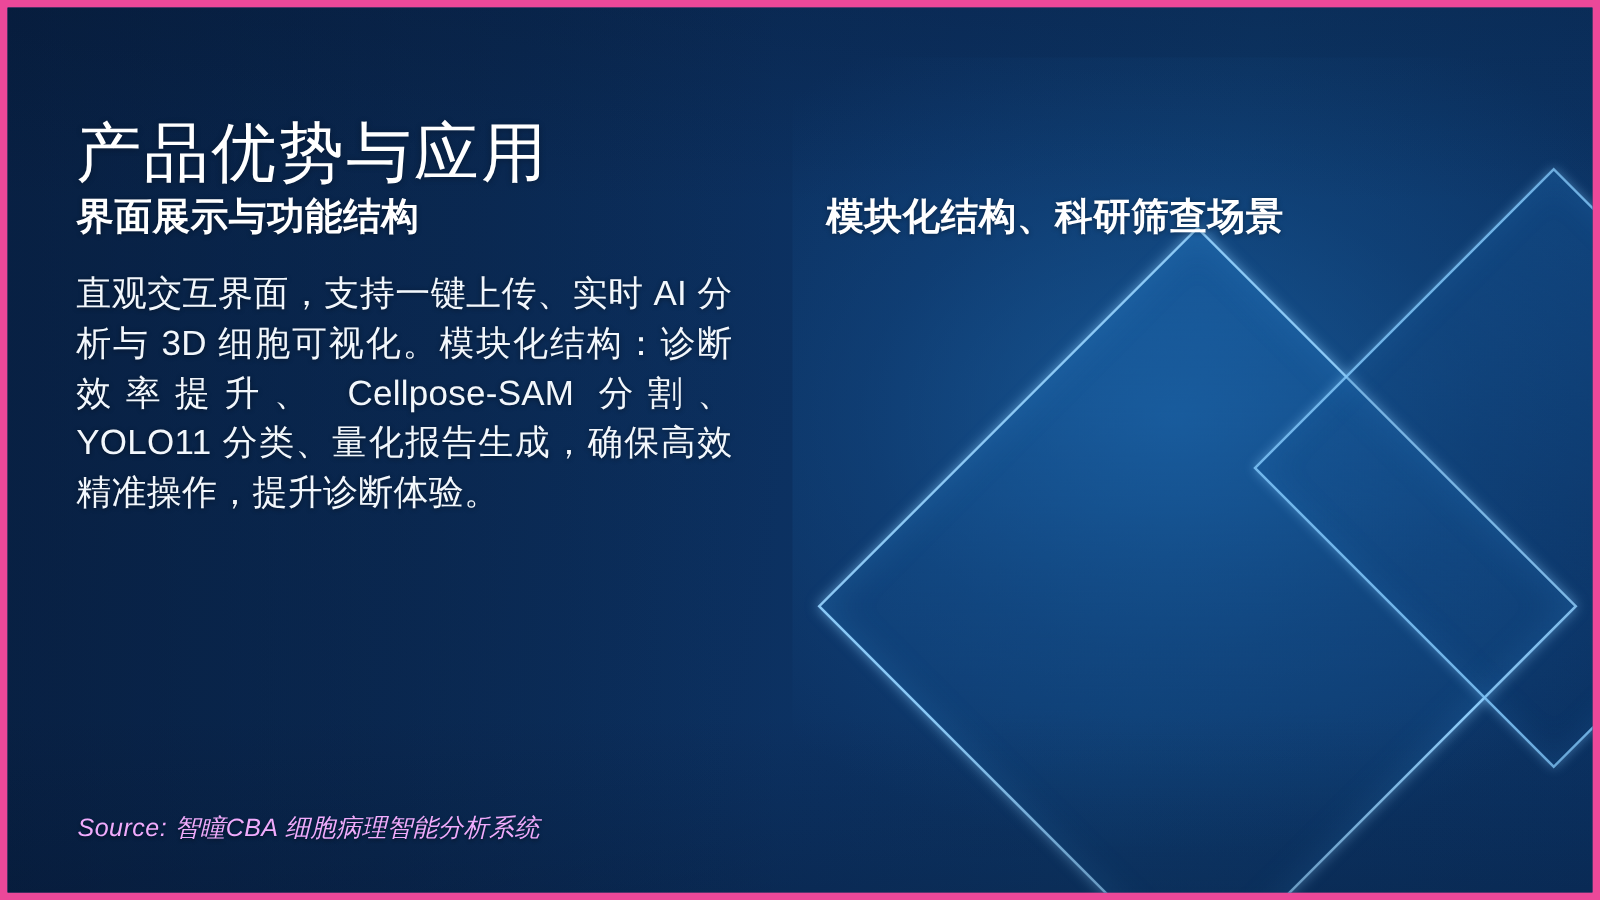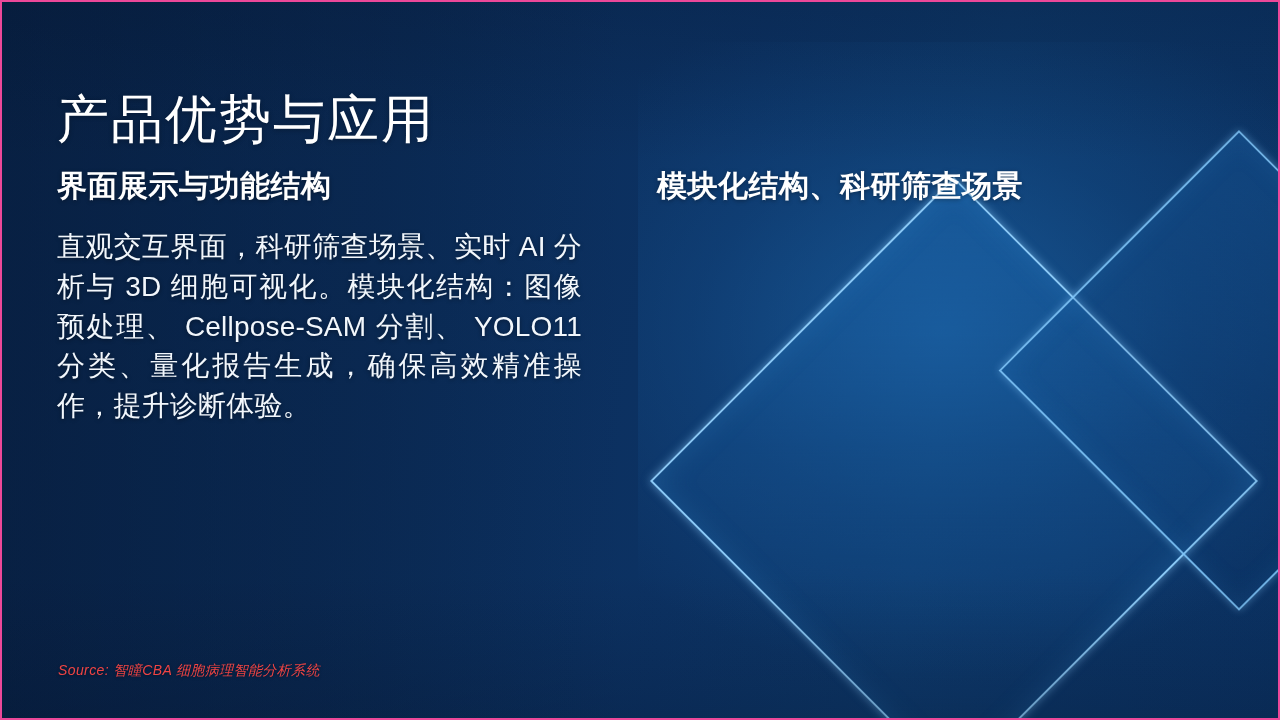--- a/index.html
+++ b/index.html
@@ -12,21 +12,21 @@
     font-family: "Liberation Sans", "DejaVu Sans", sans-serif;
   }
 
   .slide {
     position: relative;
     width: 1280px;
     height: 720px;
     overflow: hidden;
     background: #0a2c58;
     box-sizing: border-box;
-    border: 2px solid #ec4899;
+    border: 6px solid #ec4899;
   }
 
   
   .bg-base {
     position: absolute;
     inset: 0;
     background:
       linear-gradient(100deg,
         #0a2a55 0%,
         #0b2d5a 30%,
@@ -146,43 +146,43 @@
   }
   .column {
     width: 525px;
   }
   .col-heading {
     font-size: 30px;
     line-height: 1.3;
     font-weight: 700;
     color: #ffffff;
     letter-spacing: 0.5px;
-    margin: 16px 0 22px 0;
+    margin: 0 0 22px 0;
     text-shadow: 0 1px 4px rgba(0,0,0,0.38);
     white-space: nowrap;
   }
   .col-body {
     font-size: 28px;
     line-height: 1.42;
     font-weight: 400;
     color: #f2f7fc;
     letter-spacing: 0.2px;
     margin: 0;
     text-shadow: 0 1px 4px rgba(0,0,0,0.42);
     text-align: justify;
     text-justify: inter-character;
   }
 
   .source-line {
     position: absolute;
     left: 56px;
     bottom: 38px;
-    font-size: 14px;
+    font-size: 20px;
     font-style: italic;
-    color: #ef4444;
+    color: #f0abfc;
     letter-spacing: 0.4px;
     text-shadow: 0 1px 3px rgba(0,0,0,0.40);
     white-space: nowrap;
     margin-top: 12px;
   }
   .source-label { font-style: italic; }
   .source-value { font-style: italic; }
 </style>
 </head>
 <body>
@@ -203,21 +203,21 @@
   <div class="bg-vignette"></div>
 
   <div class="content">
 
     <h1 class="slide-title">产品优势与应用</h1>
 
     <div class="columns">
 
       <div class="column">
         <h2 class="col-heading">界面展示与功能结构</h2>
-        <p class="col-body">直观交互界面，科研筛查场景、实时 AI 分析与 3D 细胞可视化。模块化结构：图像预处理、 Cellpose-SAM 分割、 YOLO11 分类、量化报告生成，确保高效精准操作，提升诊断体验。</p>
+        <p class="col-body">直观交互界面，支持一键上传、实时 AI 分析与 3D 细胞可视化。模块化结构：诊断效率提升、 Cellpose-SAM 分割、 YOLO11 分类、量化报告生成，确保高效精准操作，提升诊断体验。</p>
       </div>
 
       <div class="column">
         <h2 class="col-heading">模块化结构、科研筛查场景</h2>
       </div>
 
     </div>
 
     <div class="source-line">
       <span class="source-label">Source:</span>

